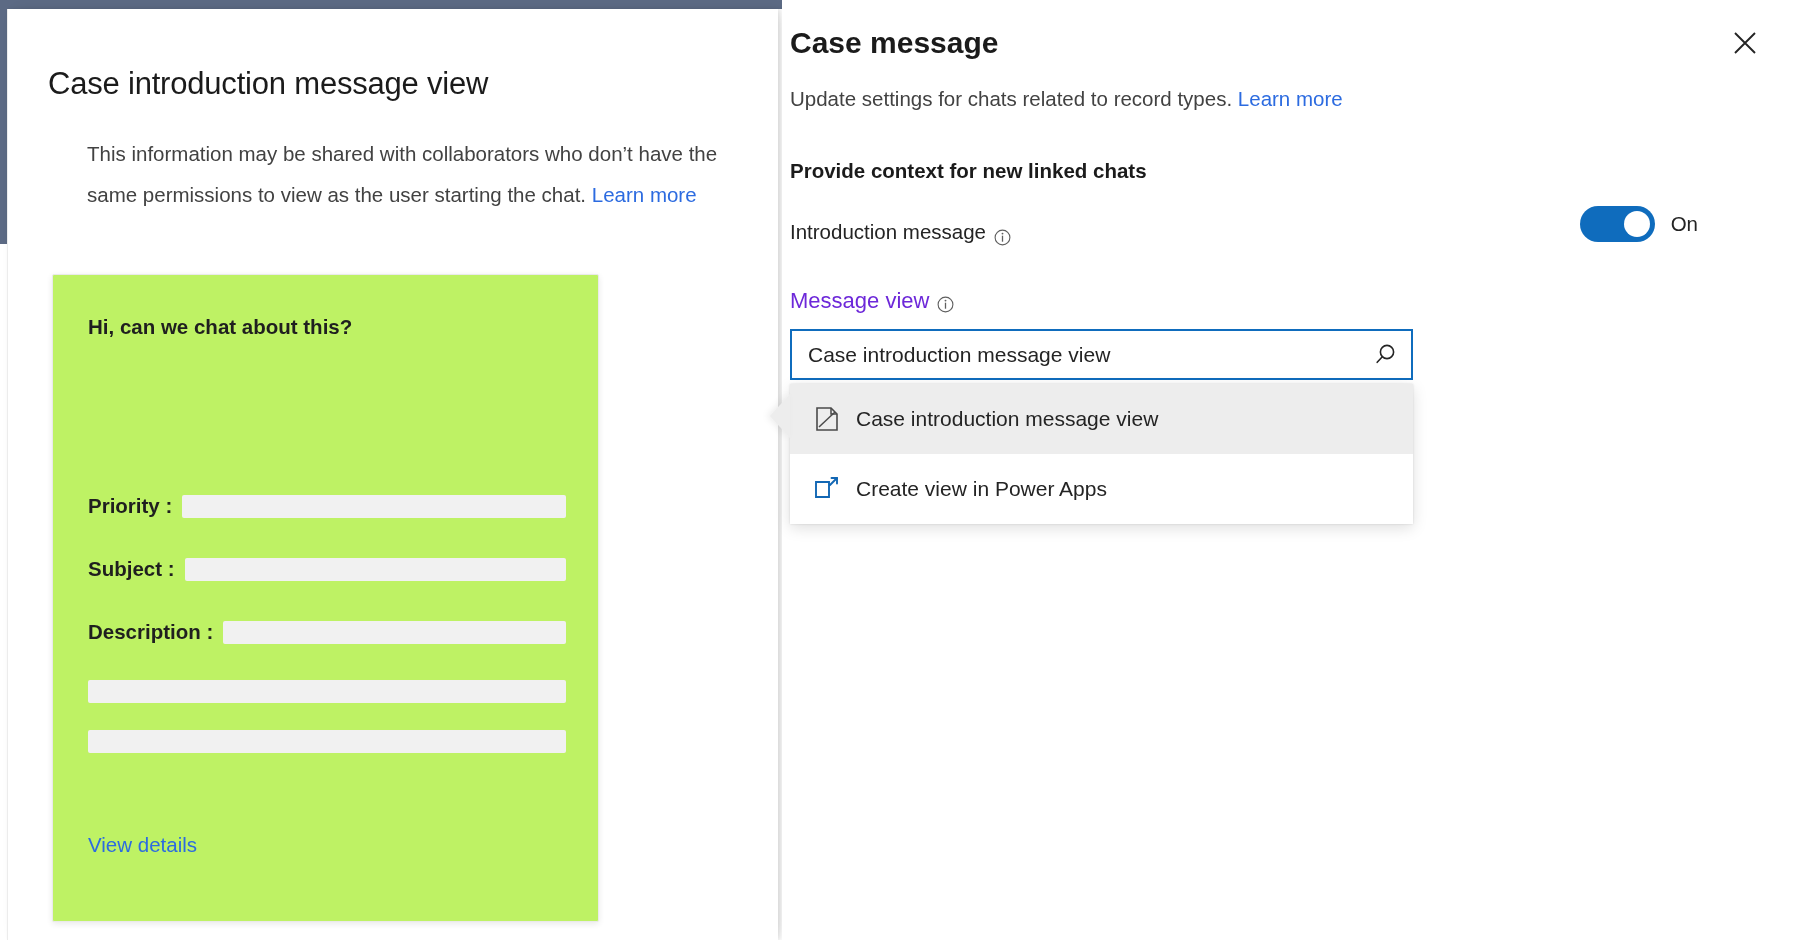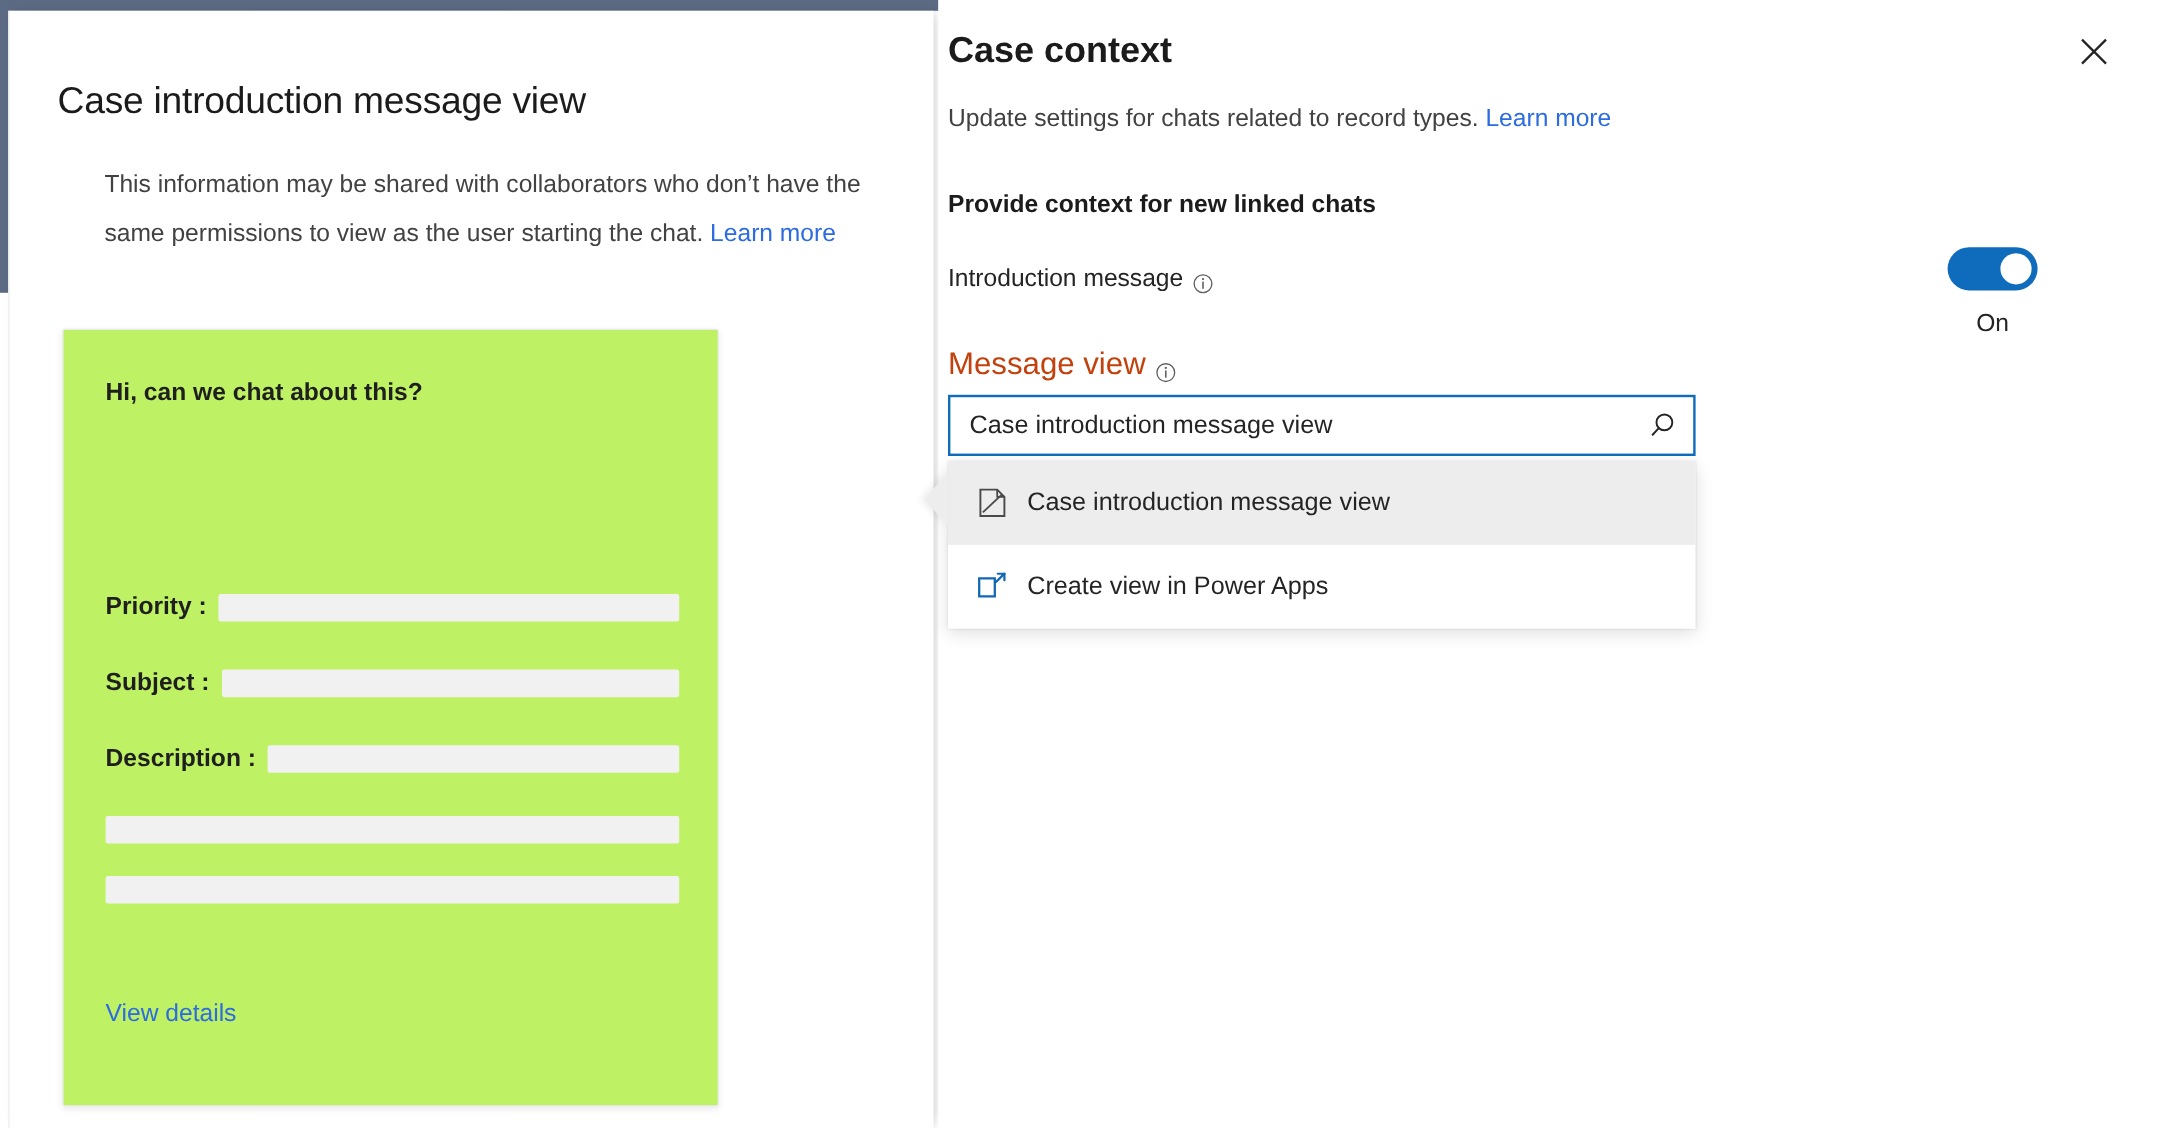--- a/index.html
+++ b/index.html
@@ -109,37 +109,37 @@
   #intro-label{
     position:absolute;left:0;top:0;
     font-size:20.5px;color:#242424;white-space:nowrap;
     display:flex;align-items:flex-end;gap:8px;margin-top:10px;
   }
 
   .info-icon{display:inline-block;width:17px;height:17px;vertical-align:-2px;}
 
   #toggle-wrap{
     position:absolute;right:62px;top:-4px;
-    display:flex;align-items:center;gap:16px;flex-direction:column;
+    display:flex;align-items:center;gap:16px;
   }
   #toggle-switch{
     width:75px;height:36px;border-radius:18px;
     background:#0f6cbd;position:relative;cursor:pointer;
   }
   #toggle-knob{
     position:absolute;right:5px;top:5px;
     width:26px;height:26px;border-radius:50%;background:#fff;
   }
   #toggle-state{
     font-size:20.5px;color:#242424;
   }
 
   #messageview-label{
     position:absolute;left:8px;top:288px;
-    font-size:26px;color:#c2410c;
+    font-size:22px;color:#6d28d9;
     display:flex;align-items:center;gap:8px;
   }
 
   
   #view-combobox{
     position:absolute;left:8px;top:329px;
     width:623px;height:51px;
     border:2px solid #0f6cbd;
     background:#fff;
     box-sizing:border-box;
@@ -217,21 +217,21 @@
 
     <div class="solo-bar" style="top:405px"></div>
     <div class="solo-bar" style="top:455px"></div>
 
     <div id="view-details">View details</div>
   </div>
 </div>
 
 <div id="settings-pane">
 
-  <div id="settings-title">Case context</div>
+  <div id="settings-title">Case message</div>
 
   <div id="settings-sub">
     <span>Update settings for chats related to record types. </span><span class="lm">Learn more</span>
   </div>
 
   <div id="close-btn">
     <span>
       <svg width="26" height="26" viewBox="0 0 26 26">
         <path d="M3 3 L23 23 M23 3 L3 23" stroke="#242424" stroke-width="1.9" fill="none"></path>
       </svg>

